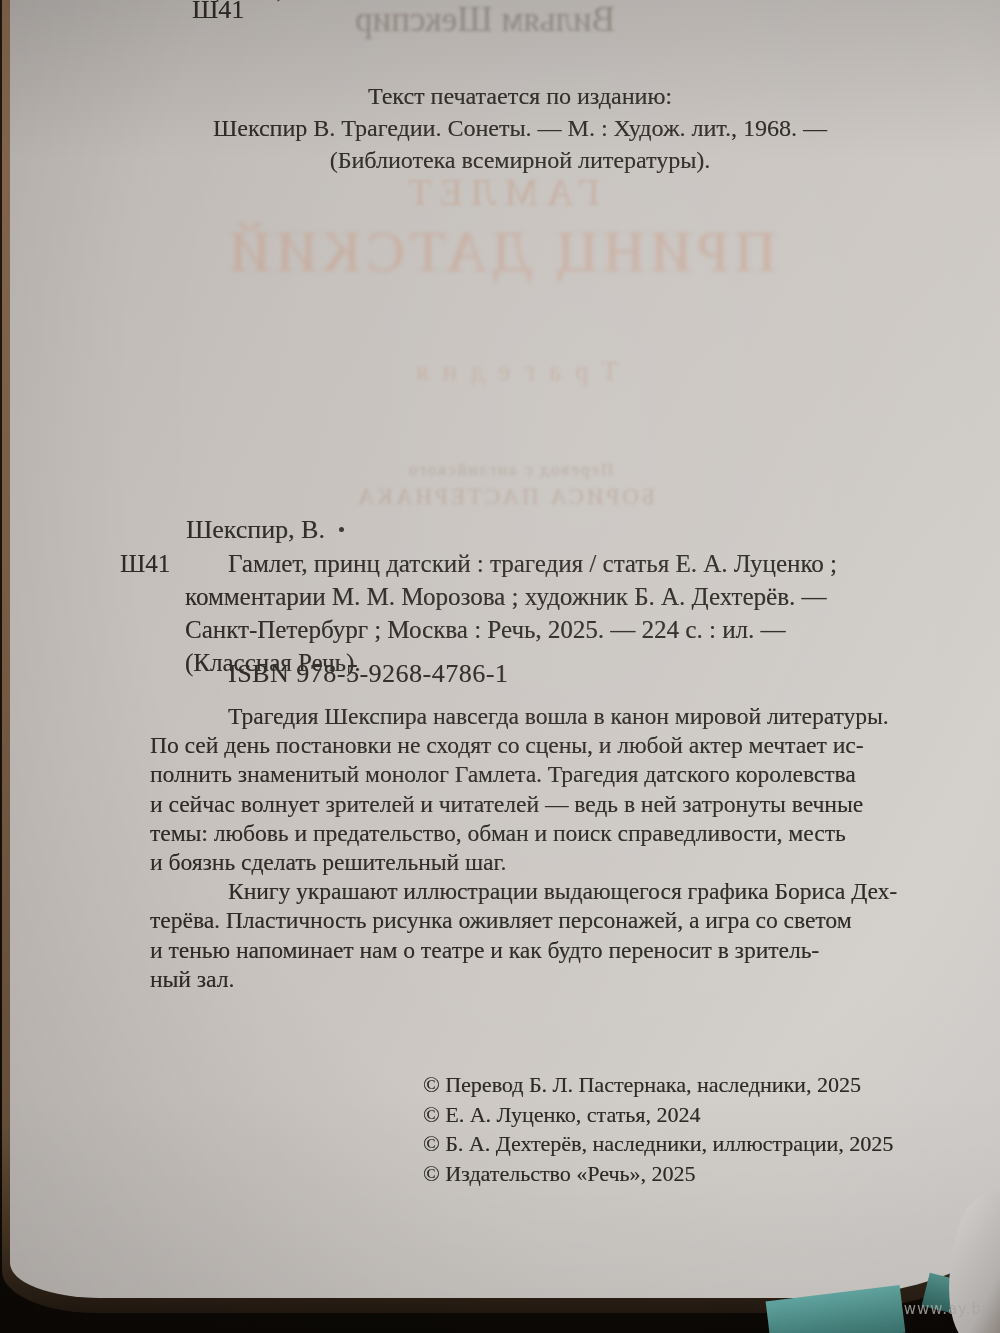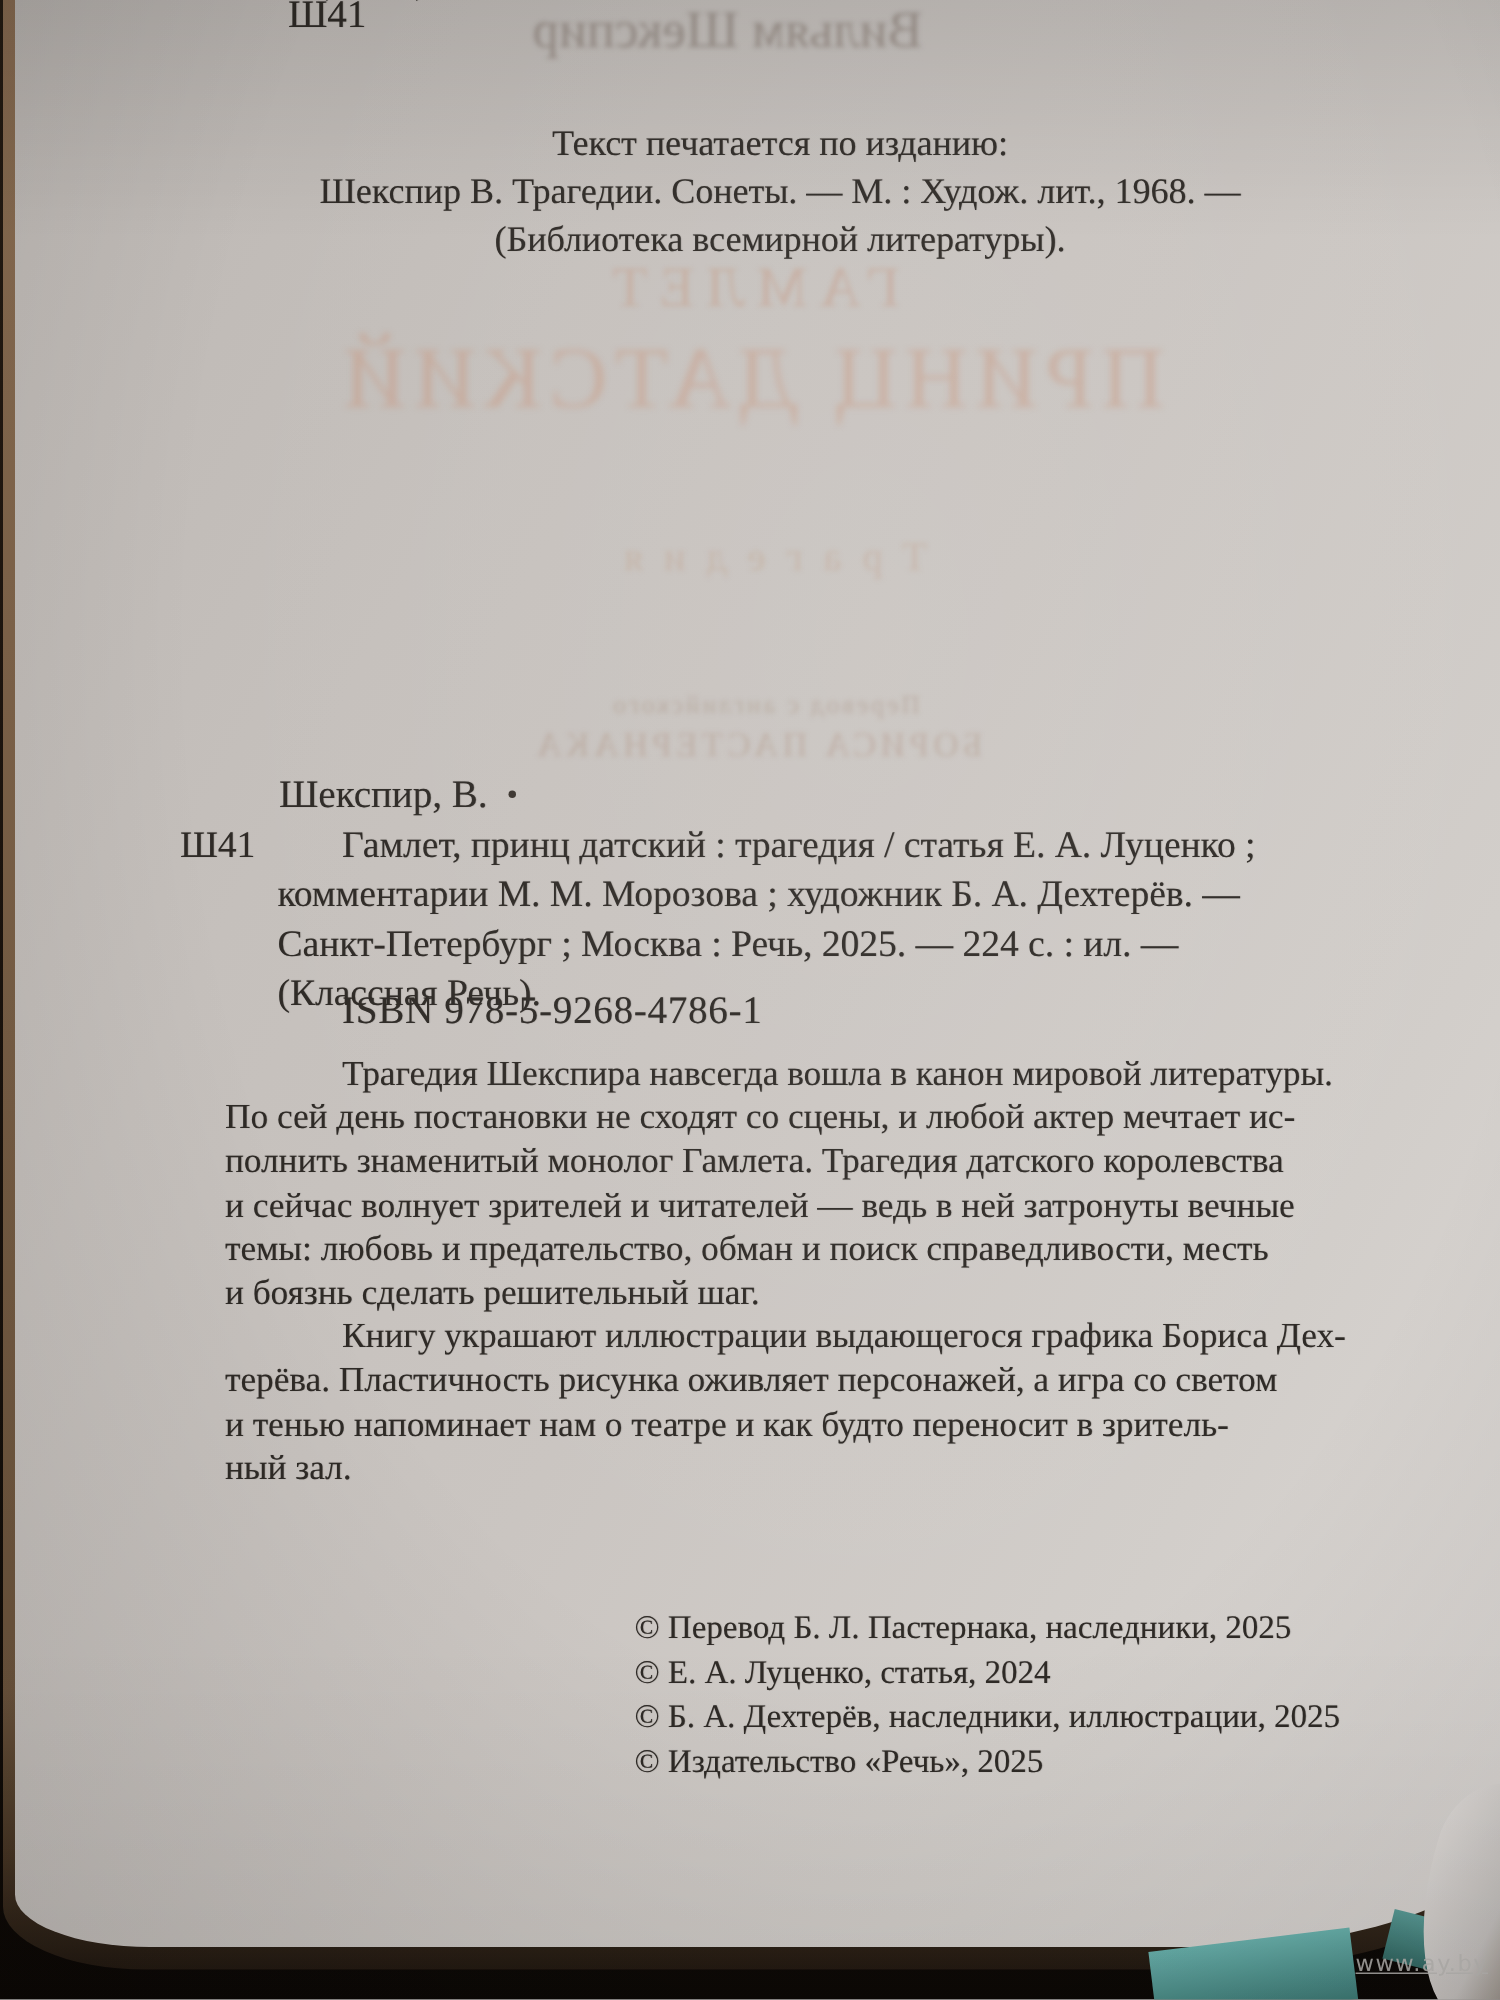--- a/index.html
+++ b/index.html
@@ -52,21 +52,21 @@
   
   .teal-a{left:768px;top:1293px;width:135px;height:48px;transform:rotate(-7deg);
     background:linear-gradient(180deg,#6ab3ae,#3f7d78);}
   .teal-b{left:925px;top:1278px;width:48px;height:34px;transform:rotate(14deg);
     background:linear-gradient(180deg,#5a9d98,#356b66);}
   .page-curl{left:948px;top:1188px;width:84px;height:160px;transform:rotate(17deg);
     background:linear-gradient(100deg,#e2dedb,#c9c5c2 60%,#8a7f74);
     border-radius:46% 54% 40% 60%/30% 40% 60% 70%;}
   .watermark{
     right:8px;top:1300px;font-family:"DejaVu Sans",sans-serif;
-    font-size:15px;letter-spacing:1px;color:#a8a6a3;opacity:0.85;text-decoration:underline;
+    font-size:15px;letter-spacing:1px;color:#a8a6a3;opacity:0.85;
   }
 </style>
 </head>
 <body>
 
 <div class="photo">
 
   <div class="under-edge"></div>
 
   <div class="page">

